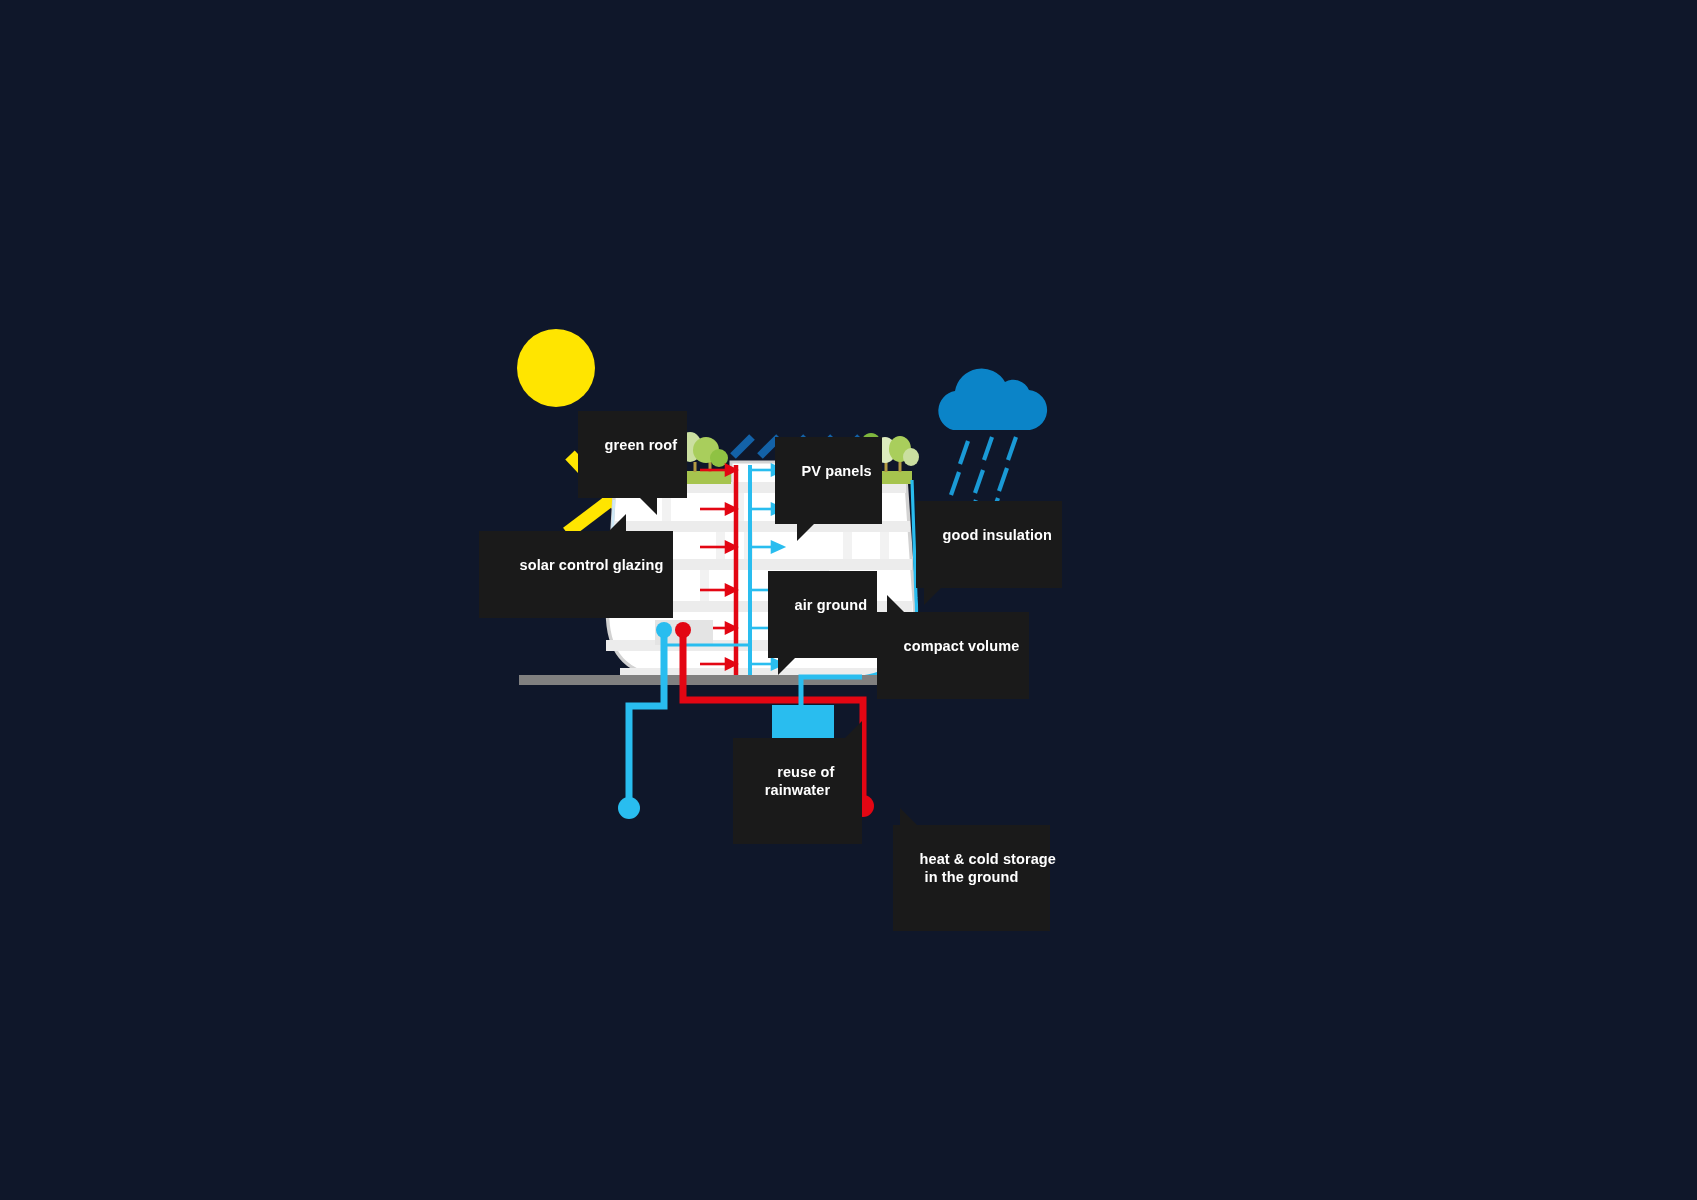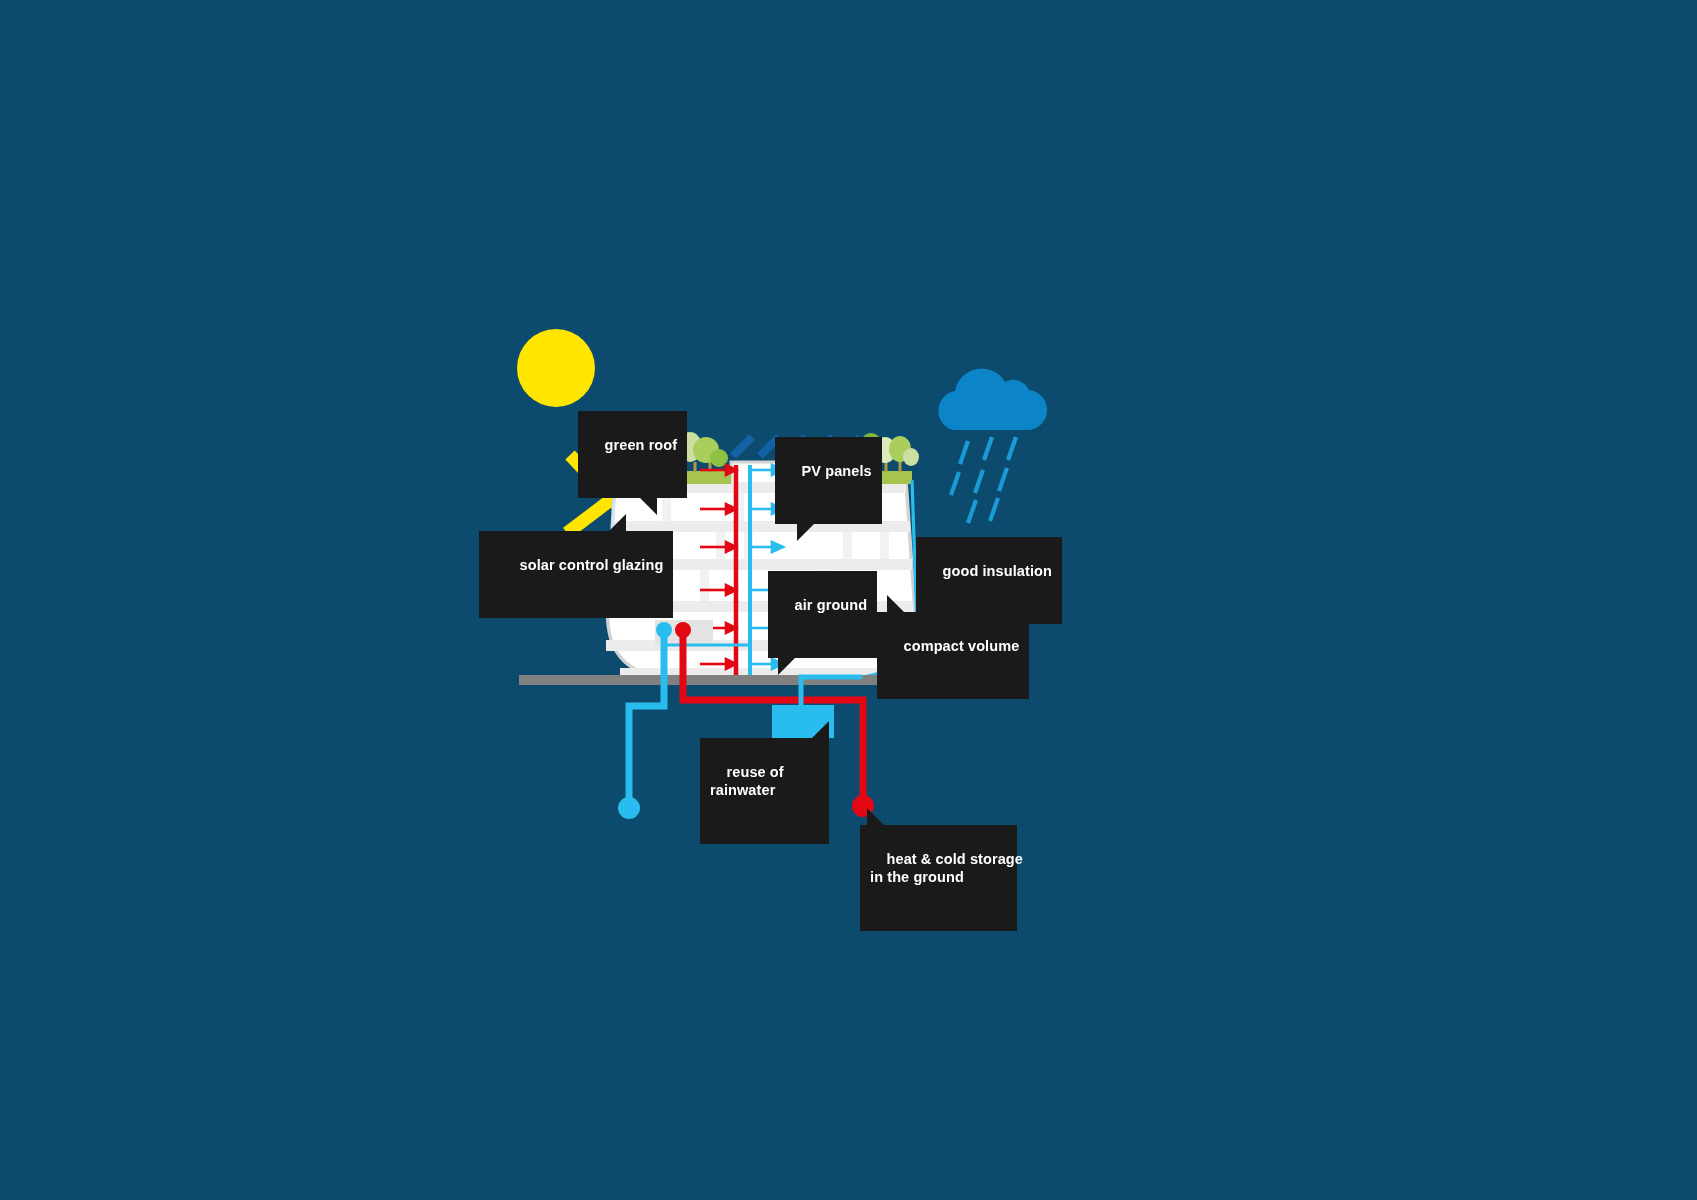--- a/index.html
+++ b/index.html
@@ -1,17 +1,17 @@
 <!DOCTYPE html>
 <html><head>
 <meta charset="utf-8">
 <style>
   html,body{margin:0;padding:0;background:#ffffff;}
   body{width:1697px;height:1200px;overflow:hidden;font-family:"Liberation Sans",sans-serif;}
-  #stage{position:relative;width:1697px;height:1200px;background:#0c4a6e;}
+  #stage{position:relative;width:1697px;height:1200px;background:#0f172a;}
   #stage svg{position:absolute;left:0;top:0;}
   .cap{
     position:absolute;
     background:#1a1a1a;
     color:#ffffff;
     font-family:"Liberation Sans",sans-serif;
     font-size:14.5px;
     font-weight:600;
     letter-spacing:.1px;
     line-height:1.28;
@@ -22,21 +22,21 @@
   .cap .tail{
     position:absolute;
     width:0;height:0;
     border-style:solid;
   }
   
   .tail-dr{border-width:17px 0 0 17px;border-color:#1a1a1a transparent transparent transparent;}
   .tail-dl{border-width:17px 17px 0 0;border-color:#1a1a1a transparent transparent transparent;}
   .tail-ul{border-width:0 17px 17px 0;border-color:transparent transparent #1a1a1a transparent;}
   .tail-ur{border-width:0 0 17px 17px;border-color:transparent transparent #1a1a1a transparent;}
-  .center{}
+  .center{text-align:center;margin-left:33px;}
 </style>
 </head>
 <body>
 
 <div id="stage">
 
   <svg width="1697" height="1200" viewBox="0 0 1697 1200">
 
     <circle cx="556" cy="368" r="39" fill="#FFE500"></circle>
 
@@ -235,21 +235,21 @@
   <div class="cap" style="left:775px;top:401px;margin-top:36px;">
     <span>PV panels</span>
     <span class="tail tail-dl" style="left:22px;top:100%;"></span>
   </div>
 
   <div class="cap" style="left:479px;top:531px;padding-left:24px;">
     <span>solar control glazing</span>
     <span class="tail tail-ur" style="left:130px;top:-17px;"></span>
   </div>
 
-  <div class="cap" style="left:916px;top:501px;margin-top:36px;">
+  <div class="cap" style="left:916px;top:501px;">
     <span>good insulation</span>
     <span class="tail tail-dl" style="left:8px;top:100%;"></span>
   </div>
 
   <div class="cap" style="left:768px;top:571px;">
     <span>air ground</span>
     <span class="tail tail-dl" style="left:10px;top:100%;"></span>
   </div>
 
   <div class="cap" style="left:877px;top:612px;text-align:center;">

